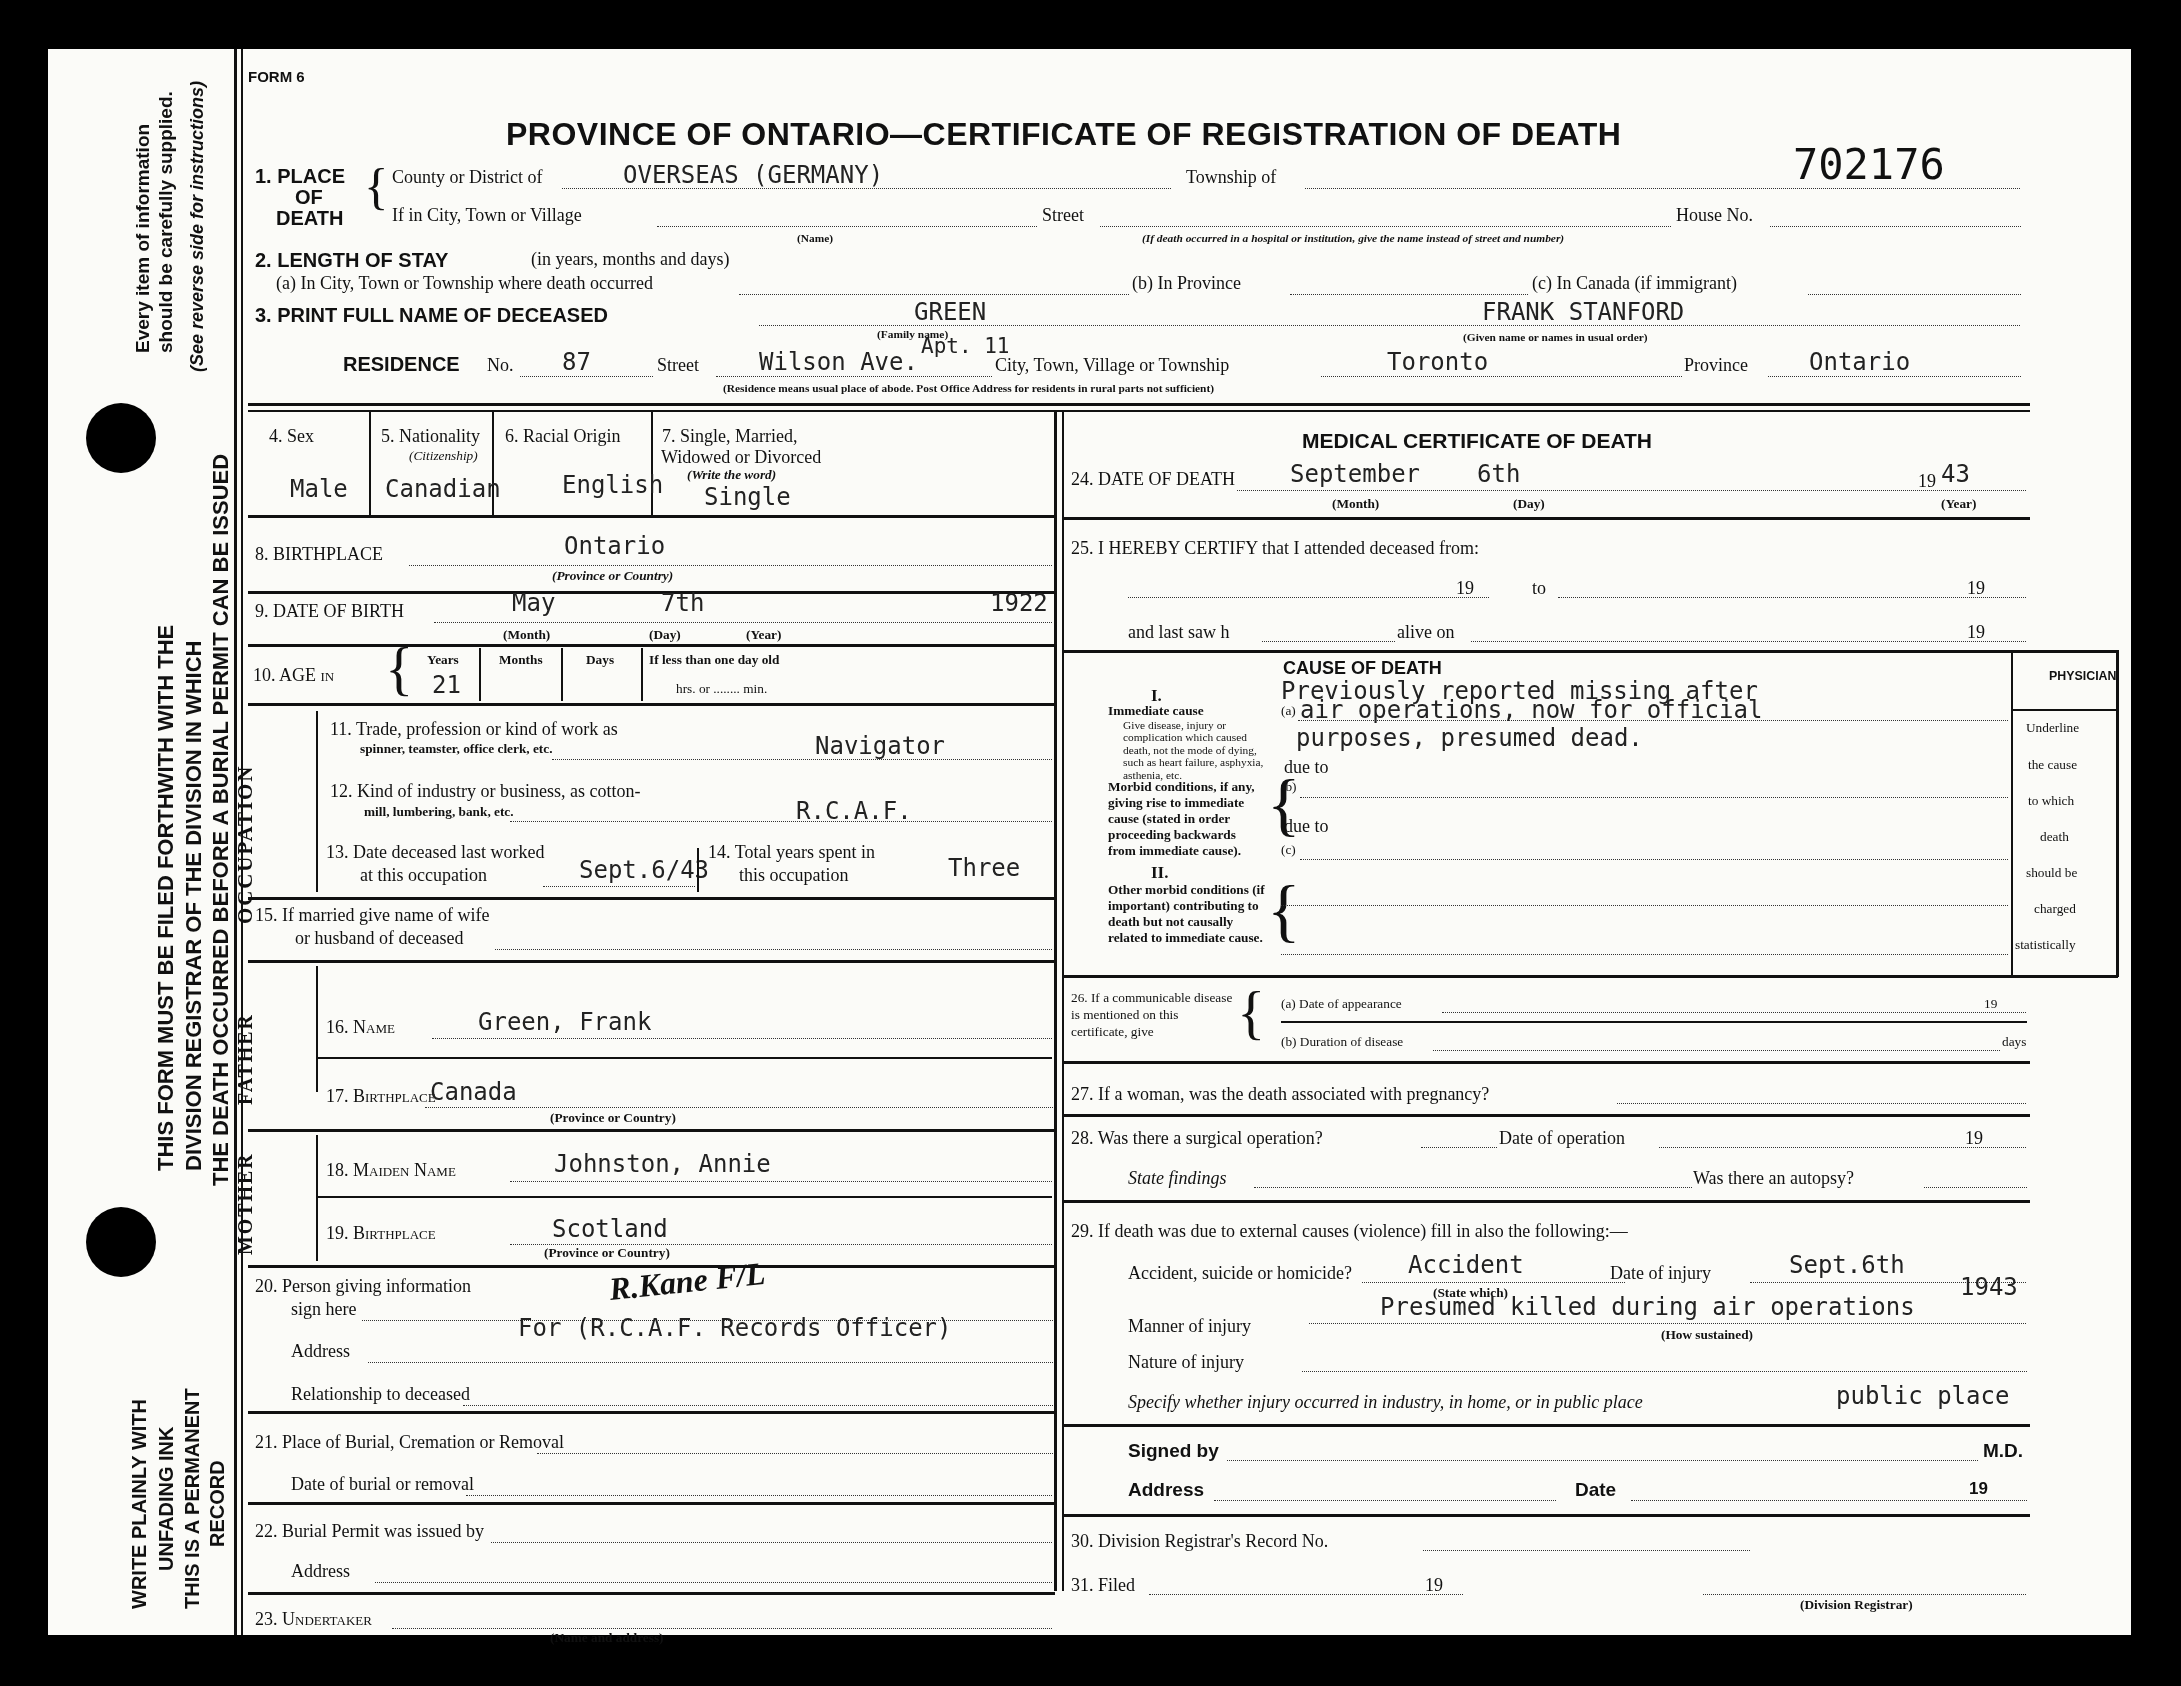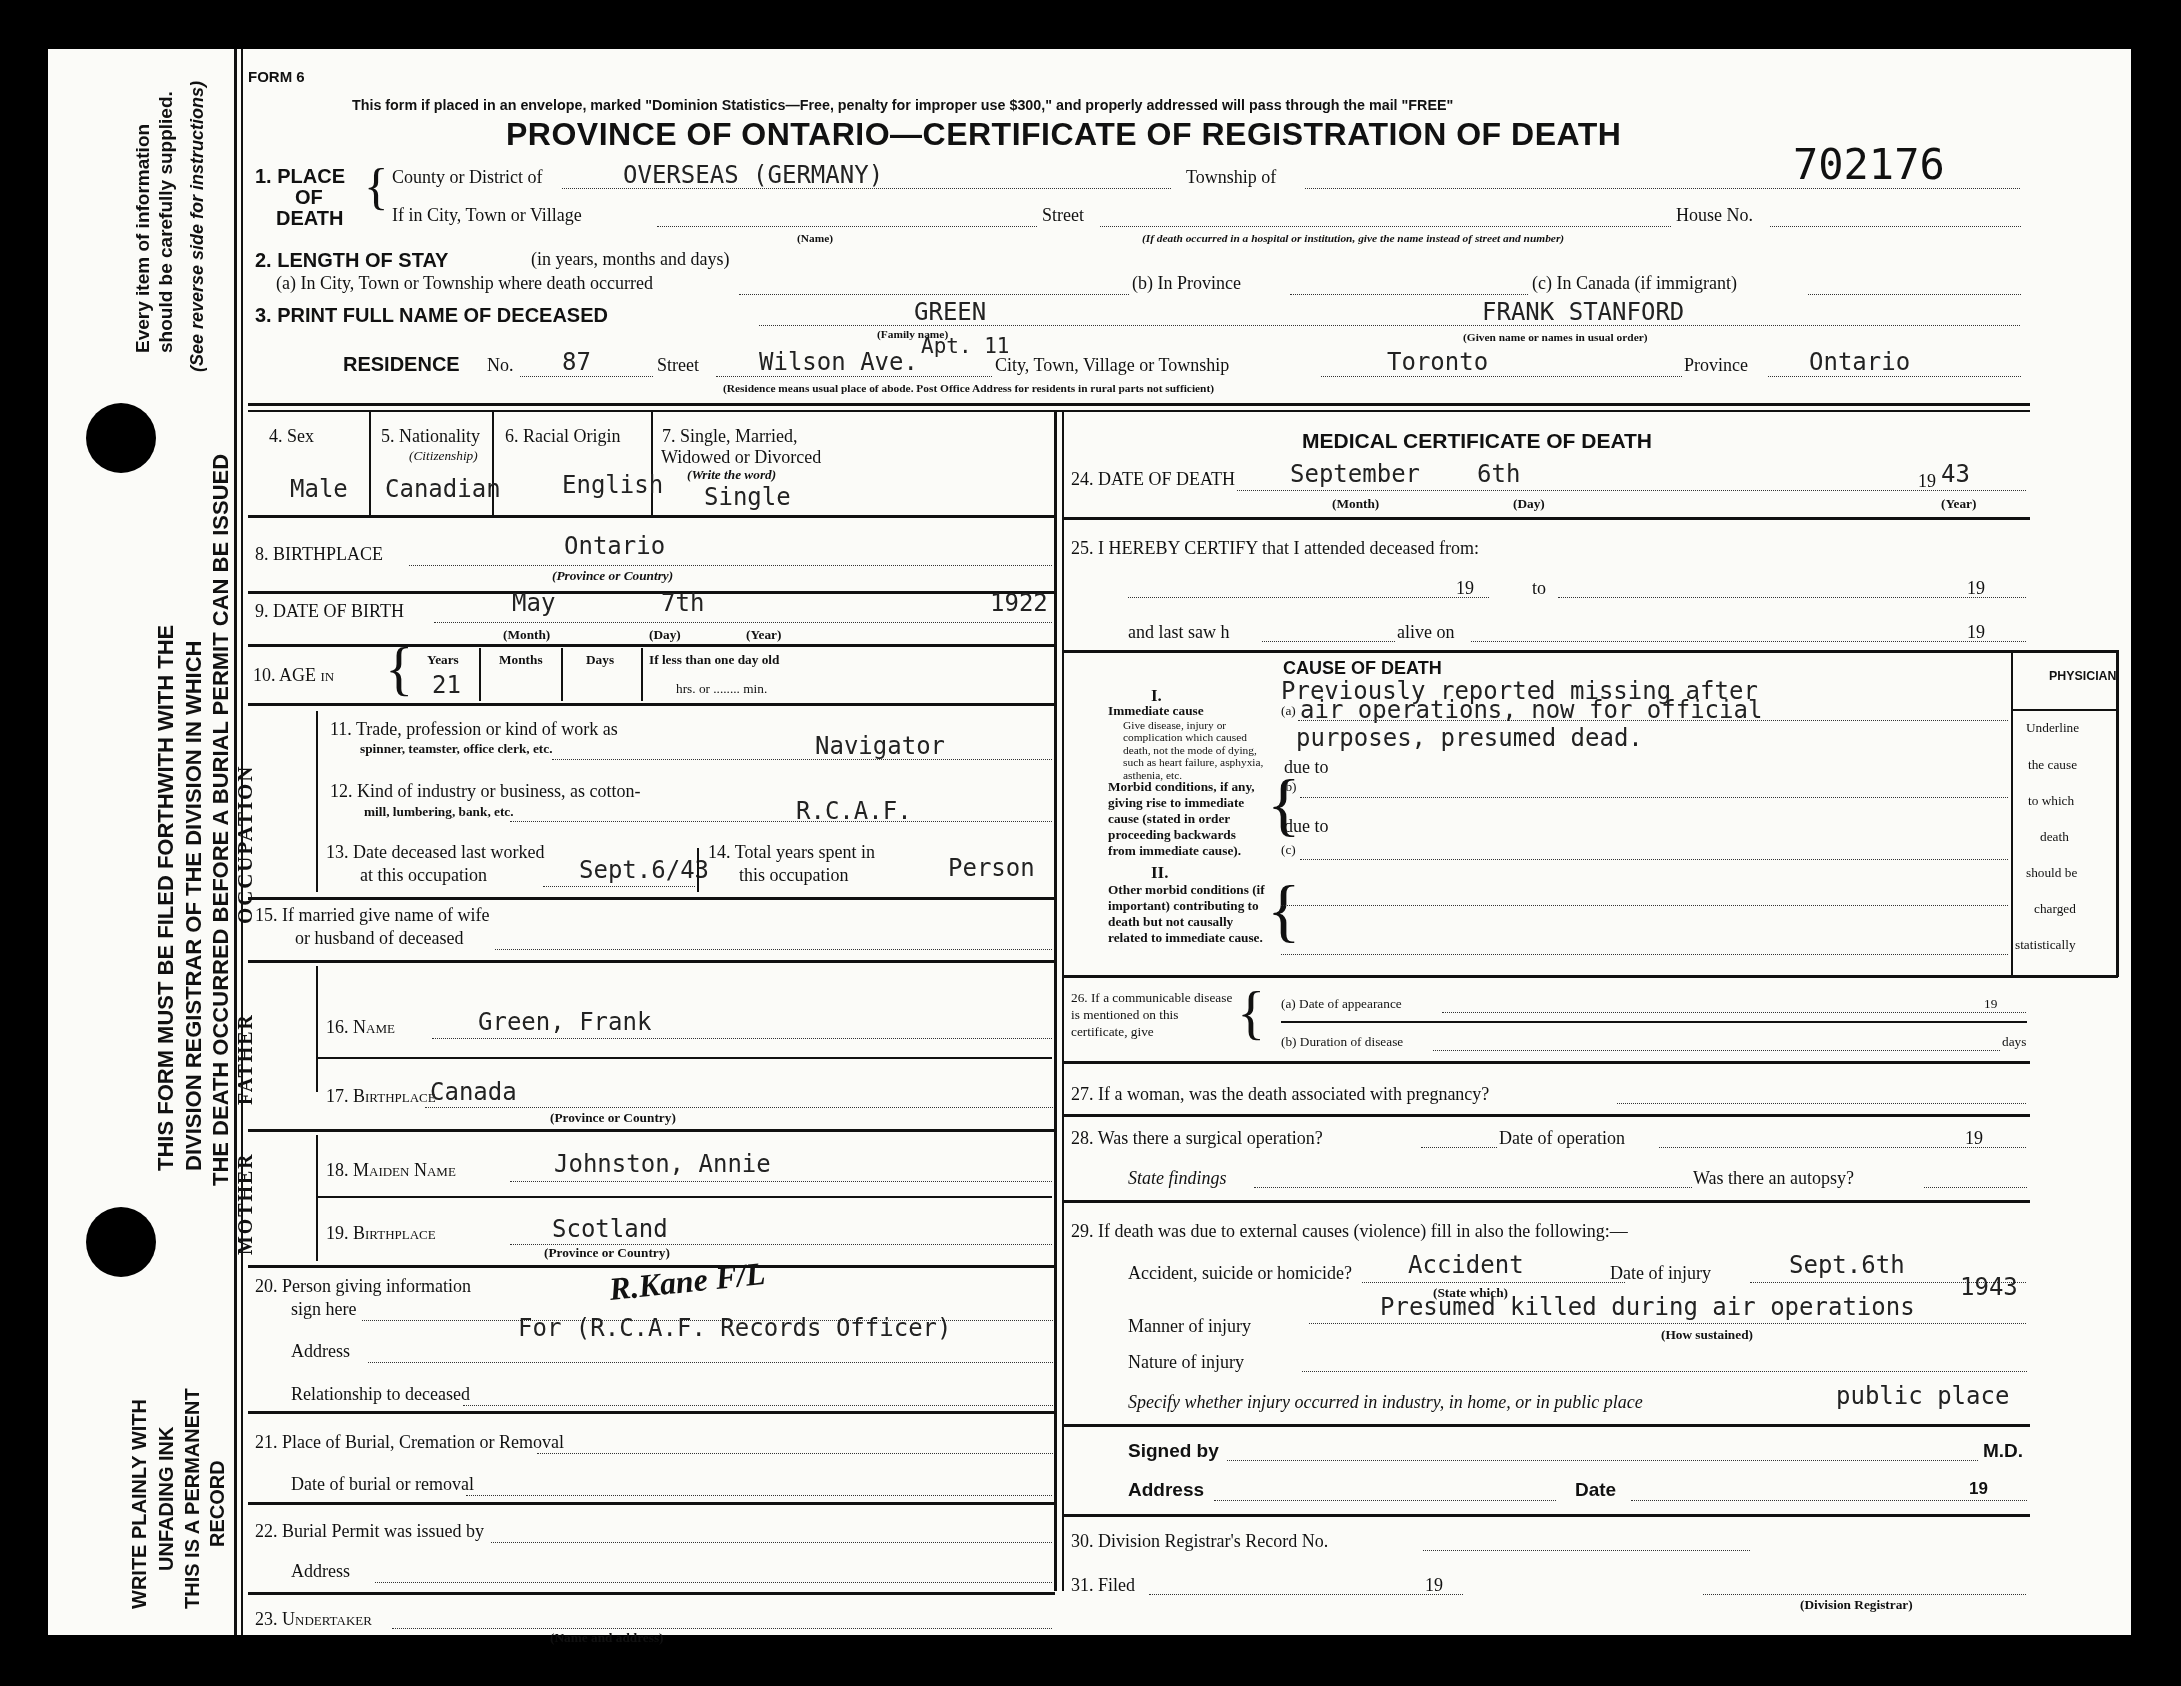--- a/index.html
+++ b/index.html
@@ -43,21 +43,20 @@
 
   <div class="rot sansb" style="left:80px; top:1560px; font-size:20px;">WRITE PLAINLY WITH</div>
   <div class="rot sansb" style="left:107px; top:1522px; font-size:20px;">UNFADING INK</div>
   <div class="rot sansb" style="left:133px; top:1560px; font-size:20px;">THIS IS A PERMANENT</div>
   <div class="rot sansb" style="left:158px; top:1498px; font-size:20px;">RECORD</div>
 
   <div class="vline" style="left:186px; top:0; height:1586px;"></div>
   <div class="vline thin" style="left:193px; top:0; height:1586px;"></div>
 
   <div class="abs sansb" style="left:200px; top:19px; font-size:15px;">FORM 6</div>
-  <div class="abs sansb" style="left:304px; top:48px; font-size:14.3px;">This form if placed in an envelope, marked "Dominion Statistics—Free, penalty for improper use $300," and properly addressed will pass through the mail "FREE"</div>
   <div class="abs sansb" style="left:458px; top:67px; font-size:32px; letter-spacing:0.5px;">PROVINCE OF ONTARIO—CERTIFICATE OF REGISTRATION OF DEATH</div>
   <div class="abs mono" style="left:1745px; top:91px; font-size:42px; color:#111;">702176</div>
 
   <div class="abs sansb" style="left:207px; top:116px; font-size:20px;">1. PLACE</div>
   <div class="abs sansb" style="left:247px; top:137px; font-size:20px;">OF</div>
   <div class="abs sansb" style="left:228px; top:158px; font-size:20px;">DEATH</div>
   <div class="abs serif" style="left:316px; top:112px; font-size:51px; line-height:1;">{</div>
   <div class="abs serif lbl" style="left:344px; top:118px;">County or District of</div>
   <div class="dots" style="left:514px; top:139px; width:609px;"></div>
   <div class="abs mono val" style="left:575px; top:112px;">OVERSEAS (GERMANY)</div>
@@ -166,21 +165,21 @@
   <div class="abs serif small b" style="left:316px; top:755px;">mill, lumbering, bank, etc.</div>
   <div class="dots" style="left:462px; top:772px; width:542px;"></div>
   <div class="abs mono val" style="left:748px; top:748px;">R.C.A.F.</div>
   <div class="abs serif lbl" style="left:278px; top:793px;">13. Date deceased last worked</div>
   <div class="abs serif lbl" style="left:312px; top:816px;">at this occupation</div>
   <div class="dots" style="left:495px; top:837px; width:152px;"></div>
   <div class="abs mono val" style="left:531px; top:807px;">Sept.6/43</div>
   <div class="vline thin" style="left:649px; top:799px; height:44px;"></div>
   <div class="abs serif lbl" style="left:660px; top:793px;">14. Total years spent in</div>
   <div class="abs serif lbl" style="left:691px; top:816px;">this occupation</div>
-  <div class="abs mono val" style="left:900px; top:805px;">Person</div>
+  <div class="abs mono val" style="left:900px; top:805px;">Three</div>
   <div class="hline" style="left:200px; top:848px; width:807px;"></div>
 
   <div class="abs serif lbl" style="left:207px; top:856px;">15. If married give name of wife</div>
   <div class="abs serif lbl" style="left:247px; top:879px;">or husband of deceased</div>
   <div class="dots" style="left:447px; top:900px; width:557px;"></div>
   <div class="hline" style="left:200px; top:911px; width:807px;"></div>
 
   <div class="rot serif b" style="left:186px; top:1056px; font-size:20px; letter-spacing:1.9px;">FATHER</div>
   <div class="vline thin" style="left:268px; top:917px; height:126px;"></div>
   <div class="abs serif lbl sc" style="left:278px; top:968px;">16. Name</div>

